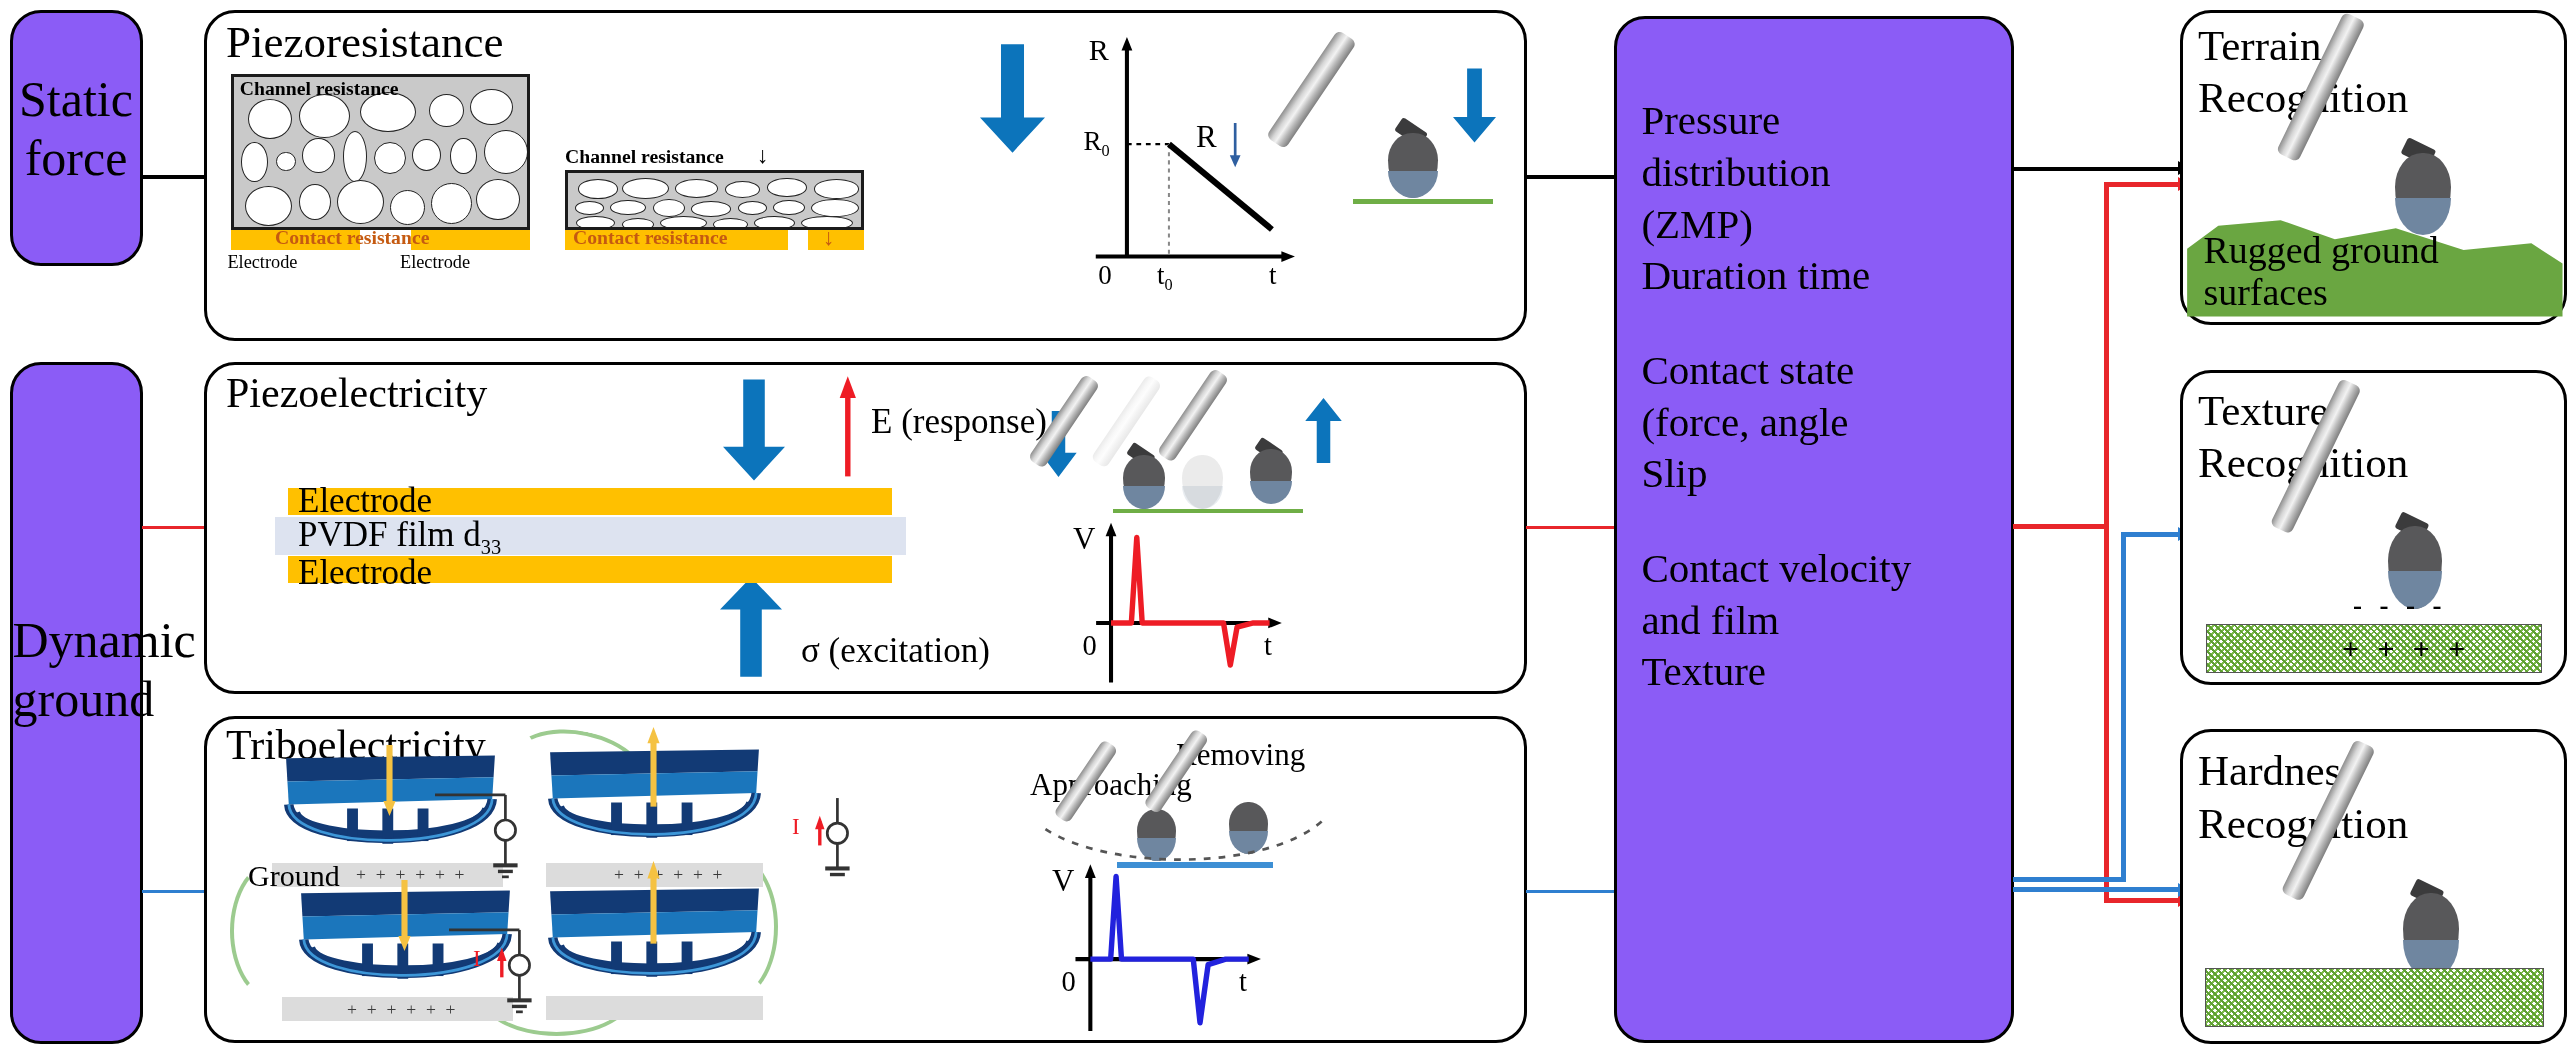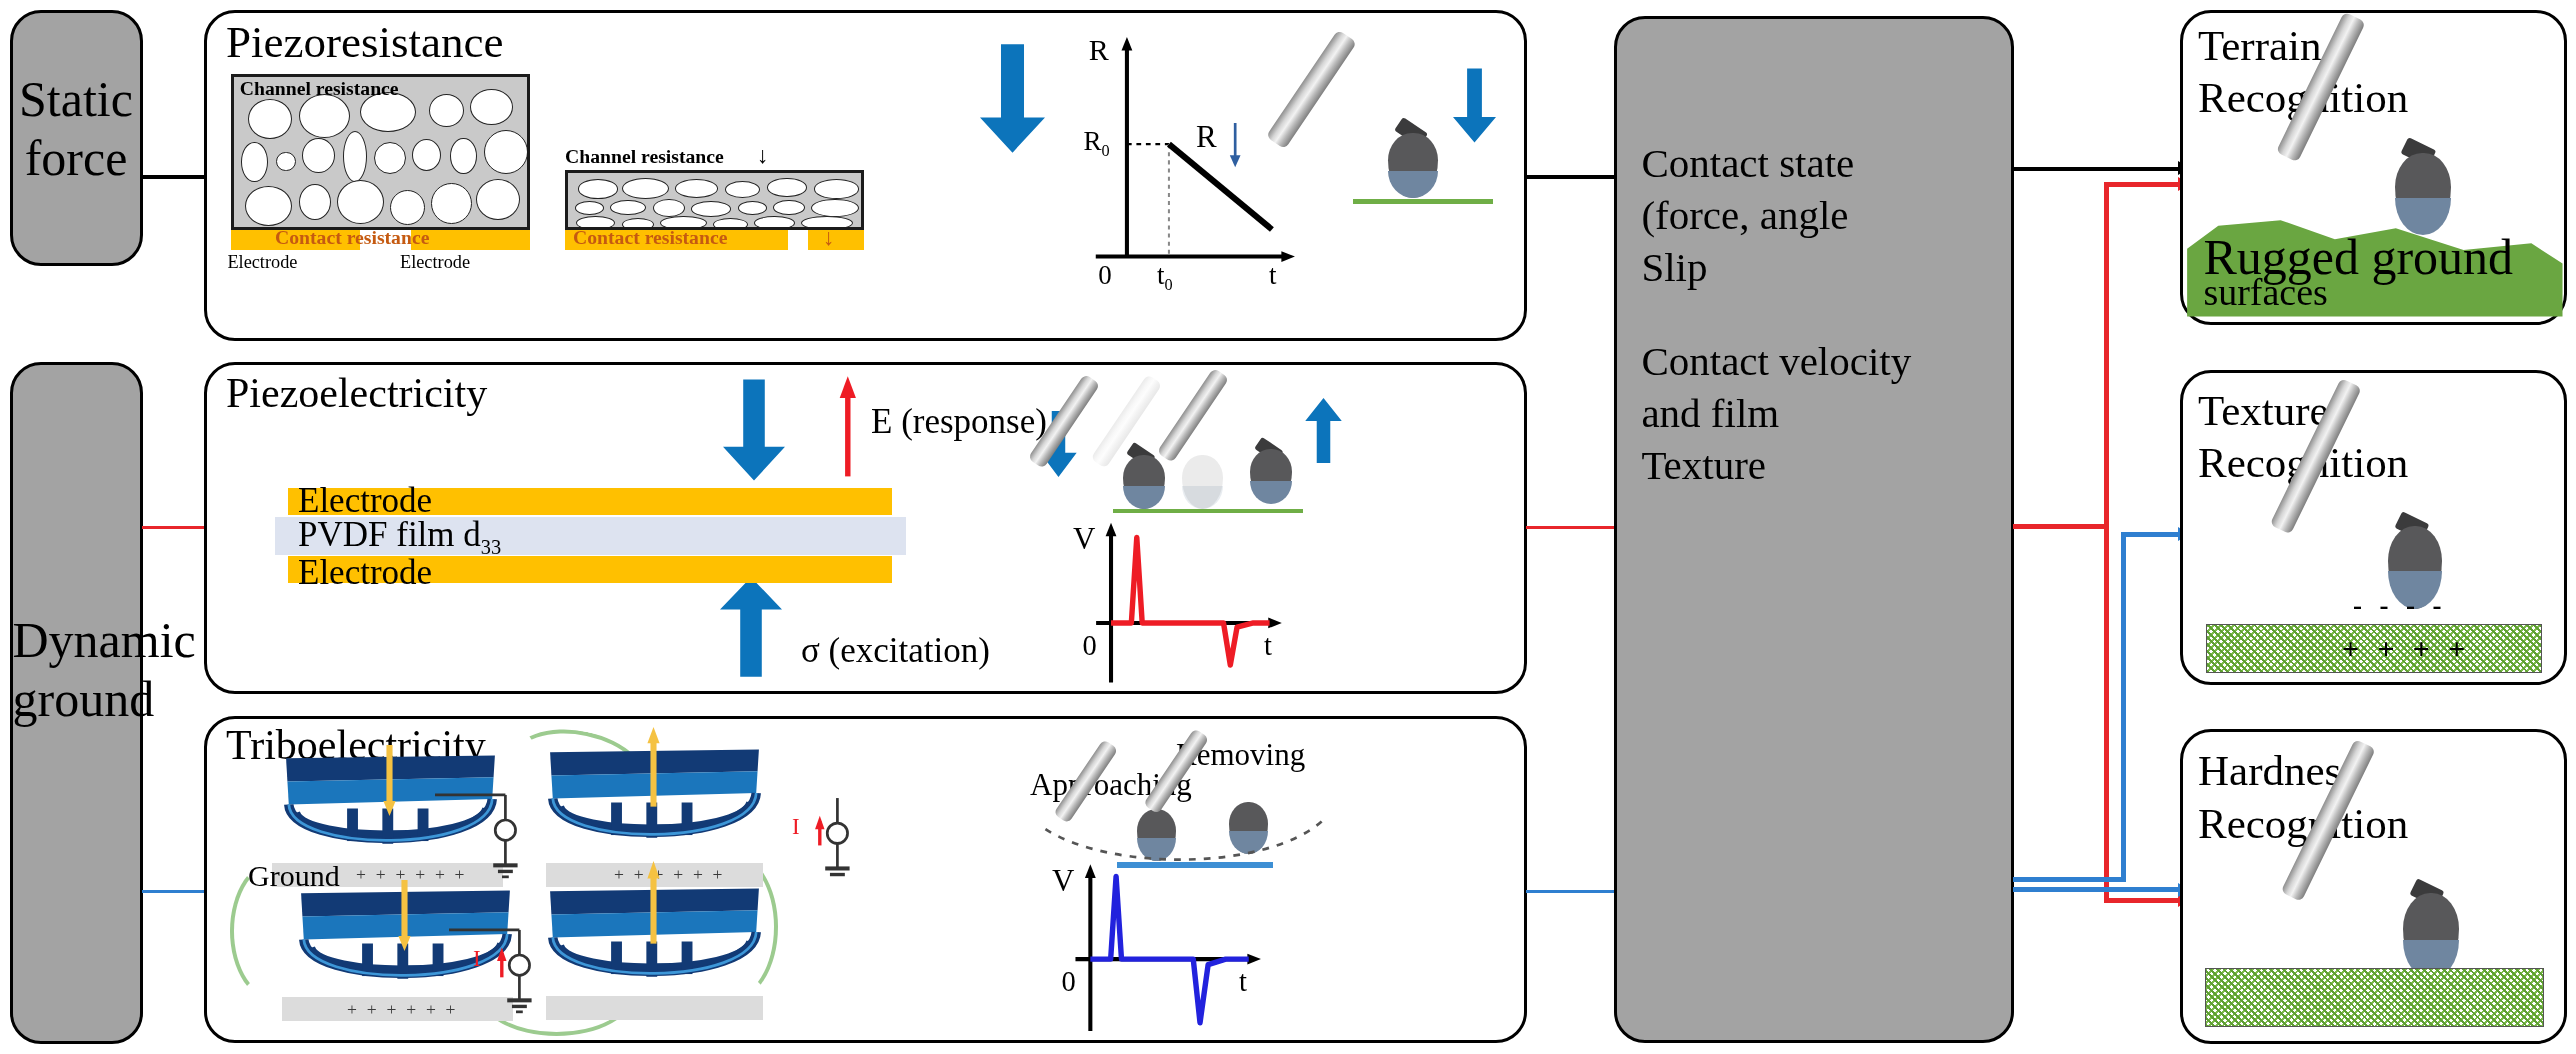--- a/index.html
+++ b/index.html
@@ -1,20 +1,20 @@
 <!DOCTYPE html>
 <html style="font-size:11px"><head>
 <meta charset="utf-8">
 <style>
   html,body{margin:0;padding:0;background:#fff;}
   body{width:2576px;height:1054px;position:relative;overflow:hidden;
        font-family:"Liberation Serif","DejaVu Serif",serif;color:#000;}
   
   .rbox{position:absolute;border:3.4px solid #000;border-radius:31px;background:#fff;box-sizing:border-box;}
-  .rbox.grey{background:#a3a3a3;}
+  .rbox.grey{background:#8b5cf6;}
   .bigtext{position:absolute;width:100%;text-align:center;font-size:50px;line-height:1.18;}
   
   .t{position:absolute;white-space:nowrap;line-height:1.1;}
   
   .ln{position:absolute;background:#000;}
   .ln.red{background:#e8262b;}
   .ln.blue{background:#2f7fd0;}
   .arrowhead{position:absolute;width:0;height:0;border-top:7.5px solid transparent;border-bottom:7.5px solid transparent;}
   .arrowhead.k{border-left:12.2px solid #000;}
   .arrowhead.r{border-left:12.2px solid #e8262b;}
@@ -388,20 +388,26 @@
     <div class="t" style="left:191px;top:103px;font-size:28.5px;">t</div>
   </div>
 </div>
 
 <div class="ln" style="left:1526px;top:175px;width:88px;height:4.1px;"></div>
 <div class="ln red" style="left:1526px;top:526px;width:88px;height:3.4px;"></div>
 <div class="ln blue" style="left:1526px;top:890px;width:88px;height:3.4px;"></div>
 
 <div class="rbox grey" style="left:1614px;top:16.3px;width:400px;height:1027px;">
   <div style="position:absolute;left:24.4px;top:76px;width:366px;font-size:41px;line-height:1.26;">
+    <div>
+      <div>Pressure</div>
+      <div>distribution</div>
+      <div>(ZMP)</div>
+      <div>Duration time</div>
+    </div>
     <div style="height:43px;"></div>
     <div>
       <div>Contact state</div>
       <div>(force, angle</div>
       <div>Slip</div>
     </div>
     <div style="height:43px;"></div>
     <div>
       <div>Contact velocity</div>
       <div>and film</div>
@@ -430,21 +436,21 @@
 <div class="rbox" style="left:2180px;top:9.5px;width:387px;height:315px;">
   <div class="t" style="left:15px;top:9.5px;font-size:43px;">Terrain</div>
   <div class="t" style="left:15px;top:61px;font-size:43px;">Recognition</div>
   <div class="rod" style="left:160px;top:4.1px;width:24.4px;height:156px;transform:rotate(26deg);transform-origin:50% 0%;"></div>
   <div class="cuff" style="left:220px;top:130px;width:31px;height:17.6px;transform:rotate(26deg);"></div>
   <div class="tipdark" style="left:212px;top:140px;width:56px;height:81px;"></div>
   <div class="tipblue" style="left:212px;top:185px;width:56px;height:37px;"></div>
   <svg style="position:absolute;left:-4.1px;top:195px;" width="393" height="122" viewBox="0 0 580 180">
     <path d="M12,60 L58,26 L150,18 L230,46 L320,30 L420,62 L520,52 L566,82 L566,160 L12,160 Z" fill="#6aa641"></path>
   </svg>
-  <div class="t" style="left:20.4px;top:217px;font-size:50px;">Rugged ground</div>
+  <div class="t" style="left:20.4px;top:217px;font-size:38px;">Rugged ground</div>
   <div class="t" style="left:20.4px;top:259px;font-size:38px;">surfaces</div>
 </div>
 
 <div class="rbox" style="left:2180px;top:370px;width:387px;height:315px;">
   <div class="t" style="left:15px;top:13.6px;font-size:43px;">Texture</div>
   <div class="t" style="left:15px;top:66px;font-size:43px;">Recognition</div>
   <div class="rod" style="left:157px;top:9.5px;width:23px;height:163px;transform:rotate(26deg);transform-origin:50% 0%;"></div>
   <div class="cuff" style="left:214px;top:144px;width:30px;height:17.6px;transform:rotate(26deg);"></div>
   <div class="tipdark" style="left:205px;top:153px;width:54px;height:83px;"></div>
   <div class="tipblue" style="left:205px;top:198px;width:54px;height:38px;"></div>

